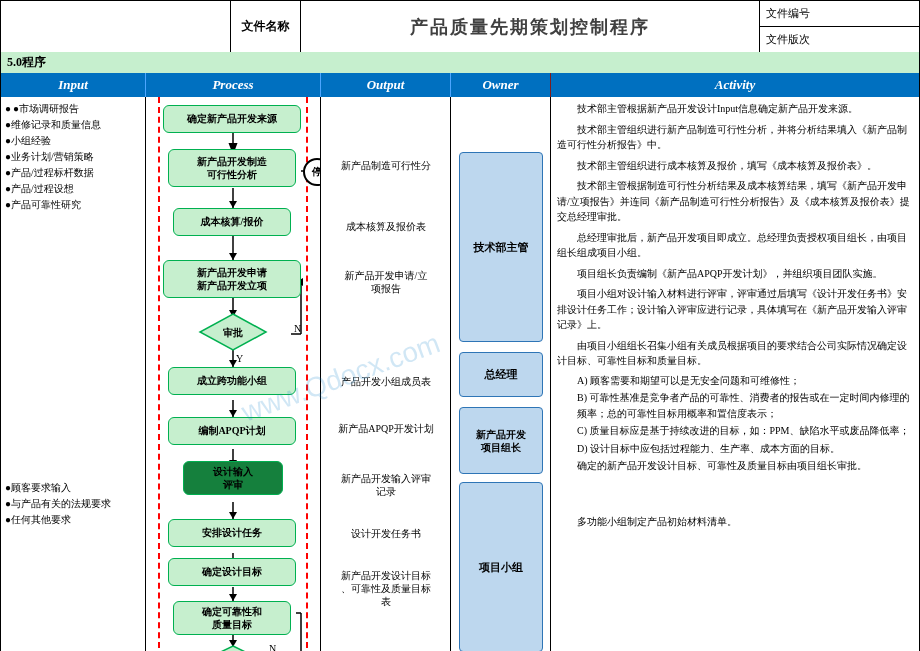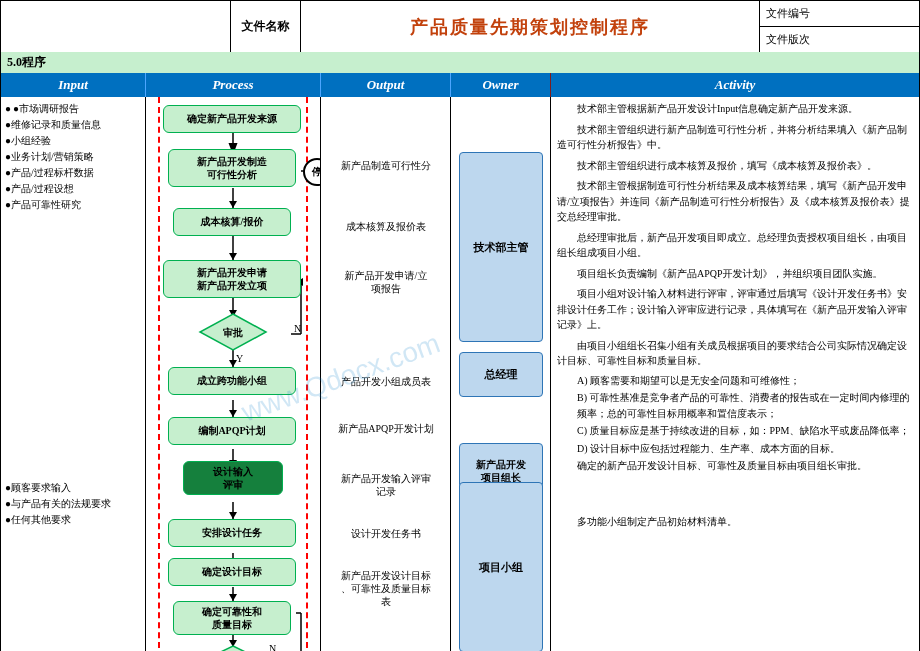--- a/index.html
+++ b/index.html
@@ -19,21 +19,21 @@
   </style>
 </head>
 <body>
 
 <div style="display:flex; border:1px solid #000; border-bottom:none; height:52px;">
   <div style="flex:1; display:flex; align-items:center; justify-content:center;"></div>
   <div style="width:70px; border-left:1px solid #000; display:flex; align-items:center; justify-content:center; font-size:12px; font-weight:bold;">
     <span>文件名称</span>
   </div>
   <div style="flex:2; border-left:1px solid #000; display:flex; align-items:center; justify-content:center;">
-    <span style="font-size:18px; font-weight:bold; color:#c2410c; letter-spacing:2px;">产品质量先期策划控制程序</span>
+    <span style="font-size:18px; font-weight:bold; color:#404040; letter-spacing:2px;">产品质量先期策划控制程序</span>
   </div>
   <div style="width:160px; border-left:1px solid #000; display:flex; flex-direction:column;">
     <div style="flex:1; border-bottom:1px solid #000; display:flex; align-items:center; padding:2px 6px; font-size:11px;">
       <span>文件编号</span>
     </div>
     <div style="flex:1; display:flex; align-items:center; padding:2px 6px; font-size:11px;">
       <span>文件版次</span>
     </div>
   </div>
 </div>
@@ -199,21 +199,21 @@
     <div style="position:absolute; top:472px; left:2px; width:126px; text-align:center; line-height:1.3;">新产品开发设计目标<br>、可靠性及质量目标<br>表</div>
 
   </div>
 
   <div style="width:100px; border-right:1px solid #000; position:relative; overflow:hidden;">
 
     <div style="position:absolute; top:255px; left:8px; width:84px; height:45px; background:#bdd7ee; border:1px solid #2e75b6; border-radius:4px; display:flex; align-items:center; justify-content:center; text-align:center; font-size:11px; font-weight:bold;">总经理</div>
 
     <div style="position:absolute; top:55px; left:8px; width:84px; height:190px; background:#bdd7ee; border:1px solid #2e75b6; border-radius:4px; display:flex; align-items:center; justify-content:center; text-align:center; font-size:11px; font-weight:bold;">技术部主管</div>
 
-    <div style="position:absolute; top:310px; left:8px; width:84px; height:56px; background:#bdd7ee; border:1px solid #2e75b6; border-radius:4px; display:flex; align-items:center; justify-content:center; text-align:center; font-size:10px; font-weight:bold; line-height:1.3;margin-top:36px;">新产品开发<br>项目组长</div>
+    <div style="position:absolute; top:310px; left:8px; width:84px; height:67px; background:#bdd7ee; border:1px solid #2e75b6; border-radius:4px; display:flex; align-items:center; justify-content:center; text-align:center; font-size:10px; font-weight:bold; line-height:1.3;">新产品开发<br>项目组长</div>
 
     <div style="position:absolute; top:385px; left:8px; width:84px; height:170px; background:#bdd7ee; border:1px solid #2e75b6; border-radius:4px; display:flex; align-items:center; justify-content:center; text-align:right; font-size:11px; font-weight:bold;">项目小组</div>
   </div>
 
   <div style="flex:1; padding:4px 6px; font-size:10px; line-height:1.55; overflow:hidden;">
     <div style="margin-bottom:5px; text-indent:2em;">技术部主管根据新产品开发设计Input信息确定新产品开发来源。</div>
     <div style="margin-bottom:5px; text-indent:2em;">技术部主管组织进行新产品制造可行性分析，并将分析结果填入《新产品制造可行性分析报告》中。</div>
     <div style="margin-bottom:5px; text-indent:2em;">技术部主管组织进行成本核算及报价，填写《成本核算及报价表》。</div>
     <div style="margin-bottom:5px; text-indent:2em;">技术部主管根据制造可行性分析结果及成本核算结果，填写《新产品开发申请/立项报告》并连同《新产品制造可行性分析报告》及《成本核算及报价表》提交总经理审批。</div>
     <div style="margin-bottom:5px; text-indent:2em;">总经理审批后，新产品开发项目即成立。总经理负责授权项目组长，由项目组长组成项目小组。</div>

